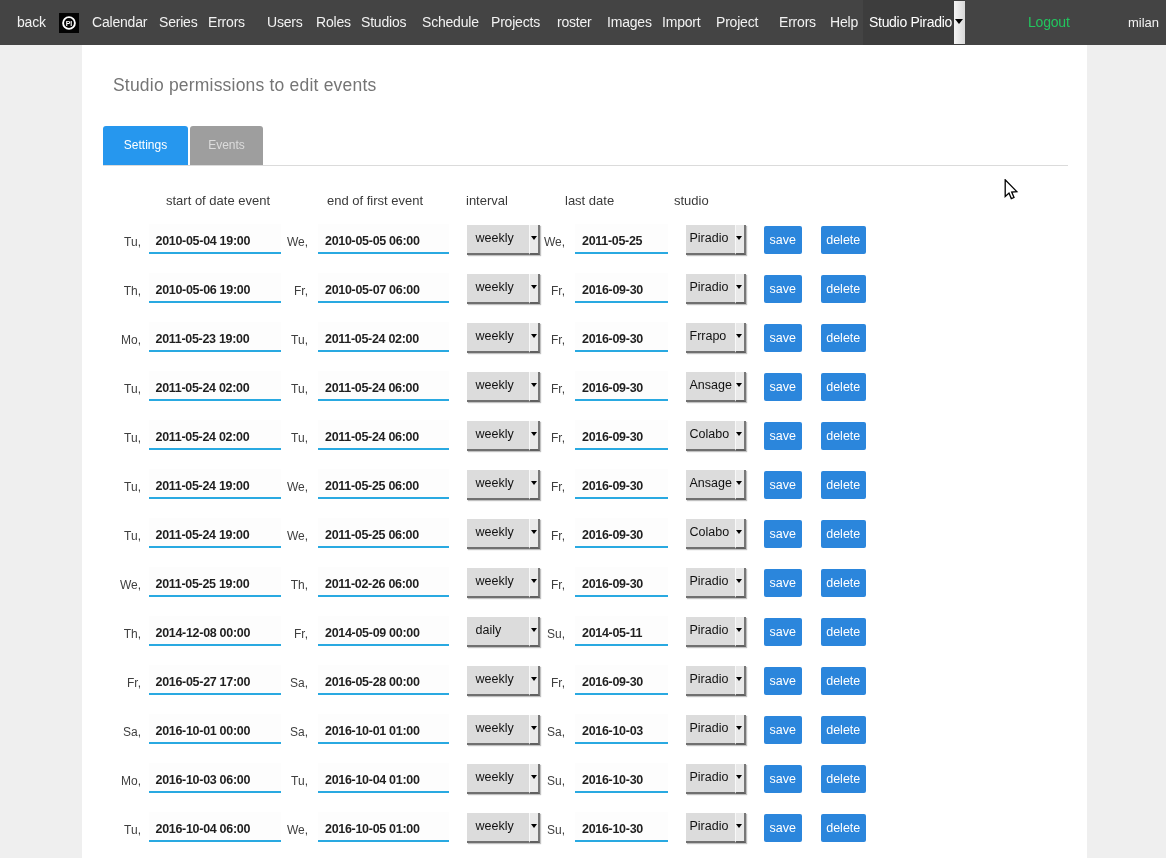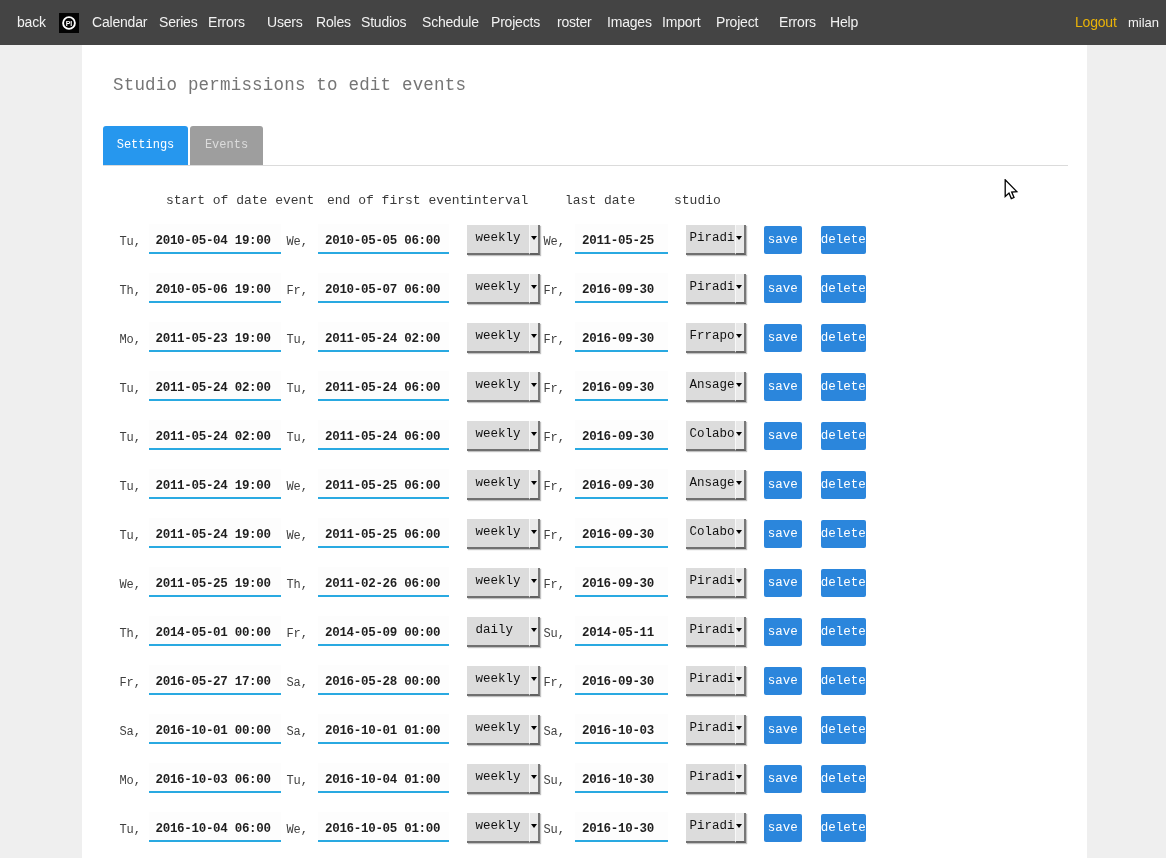--- a/index.html
+++ b/index.html
@@ -3,21 +3,21 @@
 <style>
 * { margin:0; padding:0; box-sizing:border-box; }
 html,body { width:1166px; height:858px; }
 body { background:#efefef; font-family:"Liberation Sans",sans-serif; overflow:hidden; position:relative; }
 #nav { position:absolute; top:0; left:0; width:1166px; height:45px; background:#444444; }
 .ni { position:absolute; top:0; height:29px; line-height:45px; color:#f2f2f2; font-size:14px; letter-spacing:-0.2px; white-space:nowrap; }
 .navsel { position:absolute; top:0; height:45px; background:#3d3d3d; color:#fff; font-size:14px; letter-spacing:-0.3px; line-height:45px; }
 .navsel .txt { position:absolute; left:6px; top:0; }
 .navsel .strip { position:absolute; right:0; top:1px; bottom:1px; width:11px; background:linear-gradient(90deg,#f5f5f5,#d8d8d8); }
 .navsel .strip:after { content:""; position:absolute; left:1px; top:18px; width:0; height:0; border:4px solid transparent; border-top:5px solid #000; }
-#content { position:absolute; top:45px; left:82px; width:1005px; height:813px; background:#ffffff;font-family:Liberation Mono, monospace; }
+#content { position:absolute; top:45px; left:82px; width:1005px; height:813px; background:#ffffff; }
 #h1 { position:absolute; left:31px; top:30px; font-size:17.5px; color:#757575; letter-spacing:0.2px; }
 .tab { position:absolute; top:81px; height:39.5px; color:#fff; font-size:12px; text-align:center; line-height:39px; border-radius:3px 3px 0 0; }
 #tab1 { left:21px; width:85px; background:#2697ee; }
 #tab2 { left:108px; width:73px; background:#9e9e9e; color:#dcdcdc; }
 #tabline { position:absolute; left:21px; top:120px; width:965px; height:1px; background:#dbdbdb; }
 .hl { position:absolute; top:148px; font-size:13px; color:#3a3a3a; }
 .day { position:absolute; width:44px; text-align:right; font-size:12px; color:#3f3f3f; line-height:36px; }
 .inp { position:absolute; height:30px; border-bottom:2px solid #29a9e1; background:#fdfdfd; font-size:12.5px; font-weight:bold; color:#1f1f1f; letter-spacing:-0.3px; line-height:35px; padding-left:7px; white-space:nowrap; }
 .sel { position:absolute; height:30px; background:#dcdcdc; border-bottom:2px solid #707070; box-shadow:1px 1px 1px rgba(100,100,100,0.4); font-size:12.5px; color:#111; line-height:27px; padding-left:9px; }
 .sel .strip { position:absolute; right:0; top:0; bottom:-2px; width:11px; background:#e9e9e9; border-left:1px solid #f8f8f8; border-right:2px solid #777; border-bottom:2px solid #606060; }
@@ -40,21 +40,25 @@
 <span class="ni" style="left:607px">Images</span>
 <span class="ni" style="left:662px">Import</span>
 <span class="ni" style="left:716px">Project</span>
 <span class="ni" style="left:779px">Errors</span>
 <span class="ni" style="left:830px">Help</span>
 <svg id="logosvg" style="position:absolute;left:59px;top:13px" width="20" height="20" viewBox="0 0 20 20">
       <rect width="20" height="20" fill="#030303"></rect>
       <circle cx="10" cy="10" r="5.9" fill="none" stroke="#fff" stroke-width="1.9"></circle>
       <text x="10" y="12.6" font-size="7" font-weight="bold" fill="#fff" text-anchor="middle" font-family="Liberation Sans,sans-serif">PI</text>
     </svg>
-<span class="ni" style="left:1075px;color:#eab308">Logout</span>
+<div class="navsel" style="left:863px;width:102px">
+      <span class="txt">Studio Piradio</span>
+      <div class="strip"></div>
+    </div>
+<span class="ni" style="left:1028px;color:#22c55e">Logout</span>
 <span class="ni" style="left:1128px;font-size:13px;letter-spacing:0">milan</span>
 </div>
 <div id="content">
 <div id="h1">Studio permissions to edit events</div>
 <div class="tab" id="tab1">Settings</div>
 <div class="tab" id="tab2">Events</div>
 <div id="tabline"></div>
 <span class="hl" style="left:84px">start of date event</span>
 <span class="hl" style="left:245px">end of first event</span>
 <span class="hl" style="left:384px">interval</span>
@@ -134,21 +138,21 @@
 <div class="inp" style="left:66.5px;top:522.2px;width:132px">2011-05-25 19:00</div>
 <div class="day" style="left:182px;top:522.2px">Th,</div>
 <div class="inp" style="left:236px;top:522.2px;width:131px">2011-02-26 06:00</div>
 <div class="sel" style="left:384.5px;top:523.0px;width:73.5px">weekly<div class="strip"></div></div>
 <div class="day" style="left:439px;top:522.2px">Fr,</div>
 <div class="inp" style="left:493px;top:522.2px;width:93px">2016-09-30</div>
 <div class="sel" style="left:603.5px;top:523.0px;width:60px;padding-left:4px">Piradio<div class="strip"></div></div>
 <div class="btn" style="left:682px;top:523.5px;width:37.5px">save</div>
 <div class="btn" style="left:738.5px;top:523.5px;width:45.5px">delete</div>
 <div class="day" style="left:15px;top:571.2px">Th,</div>
-<div class="inp" style="left:66.5px;top:571.2px;width:132px">2014-05-01 00:00</div>
+<div class="inp" style="left:66.5px;top:571.2px;width:132px">2014-12-08 00:00</div>
 <div class="day" style="left:182px;top:571.2px">Fr,</div>
 <div class="inp" style="left:236px;top:571.2px;width:131px">2014-05-09 00:00</div>
 <div class="sel" style="left:384.5px;top:572.0px;width:73.5px">daily<div class="strip"></div></div>
 <div class="day" style="left:439px;top:571.2px">Su,</div>
 <div class="inp" style="left:493px;top:571.2px;width:93px">2014-05-11</div>
 <div class="sel" style="left:603.5px;top:572.0px;width:60px;padding-left:4px">Piradio<div class="strip"></div></div>
 <div class="btn" style="left:682px;top:572.5px;width:37.5px">save</div>
 <div class="btn" style="left:738.5px;top:572.5px;width:45.5px">delete</div>
 <div class="day" style="left:15px;top:620.2px">Fr,</div>
 <div class="inp" style="left:66.5px;top:620.2px;width:132px">2016-05-27 17:00</div>

